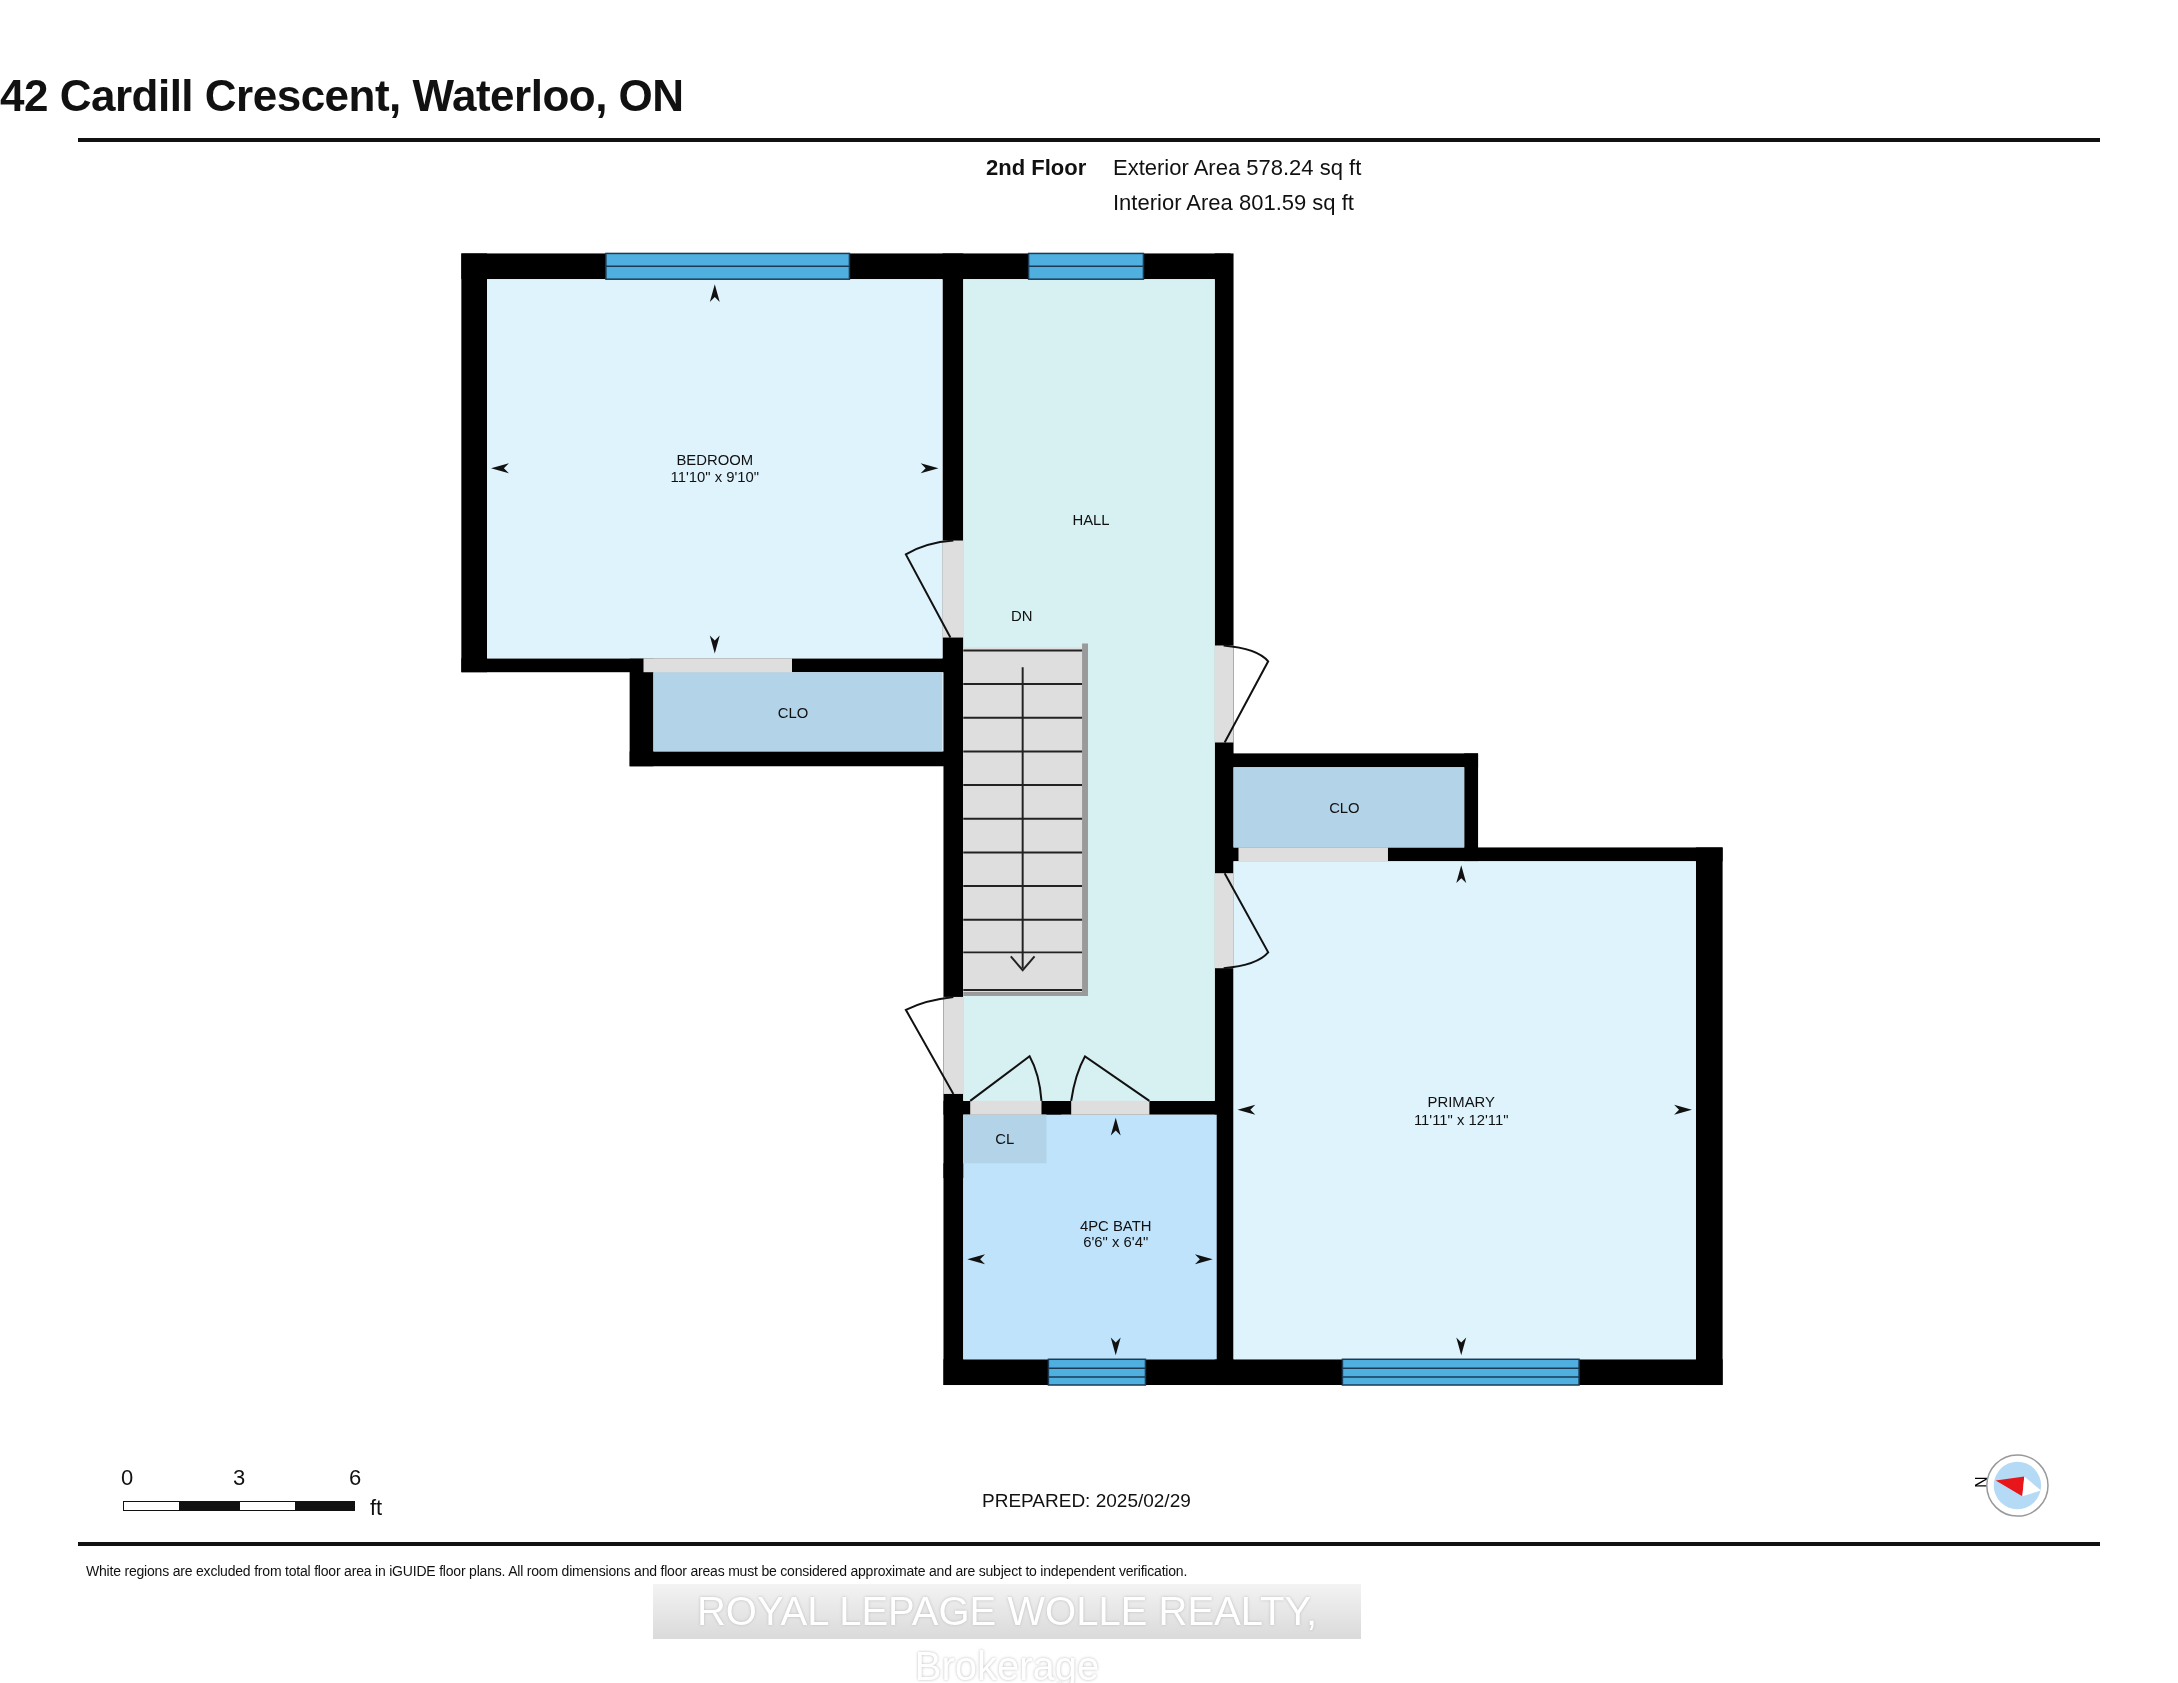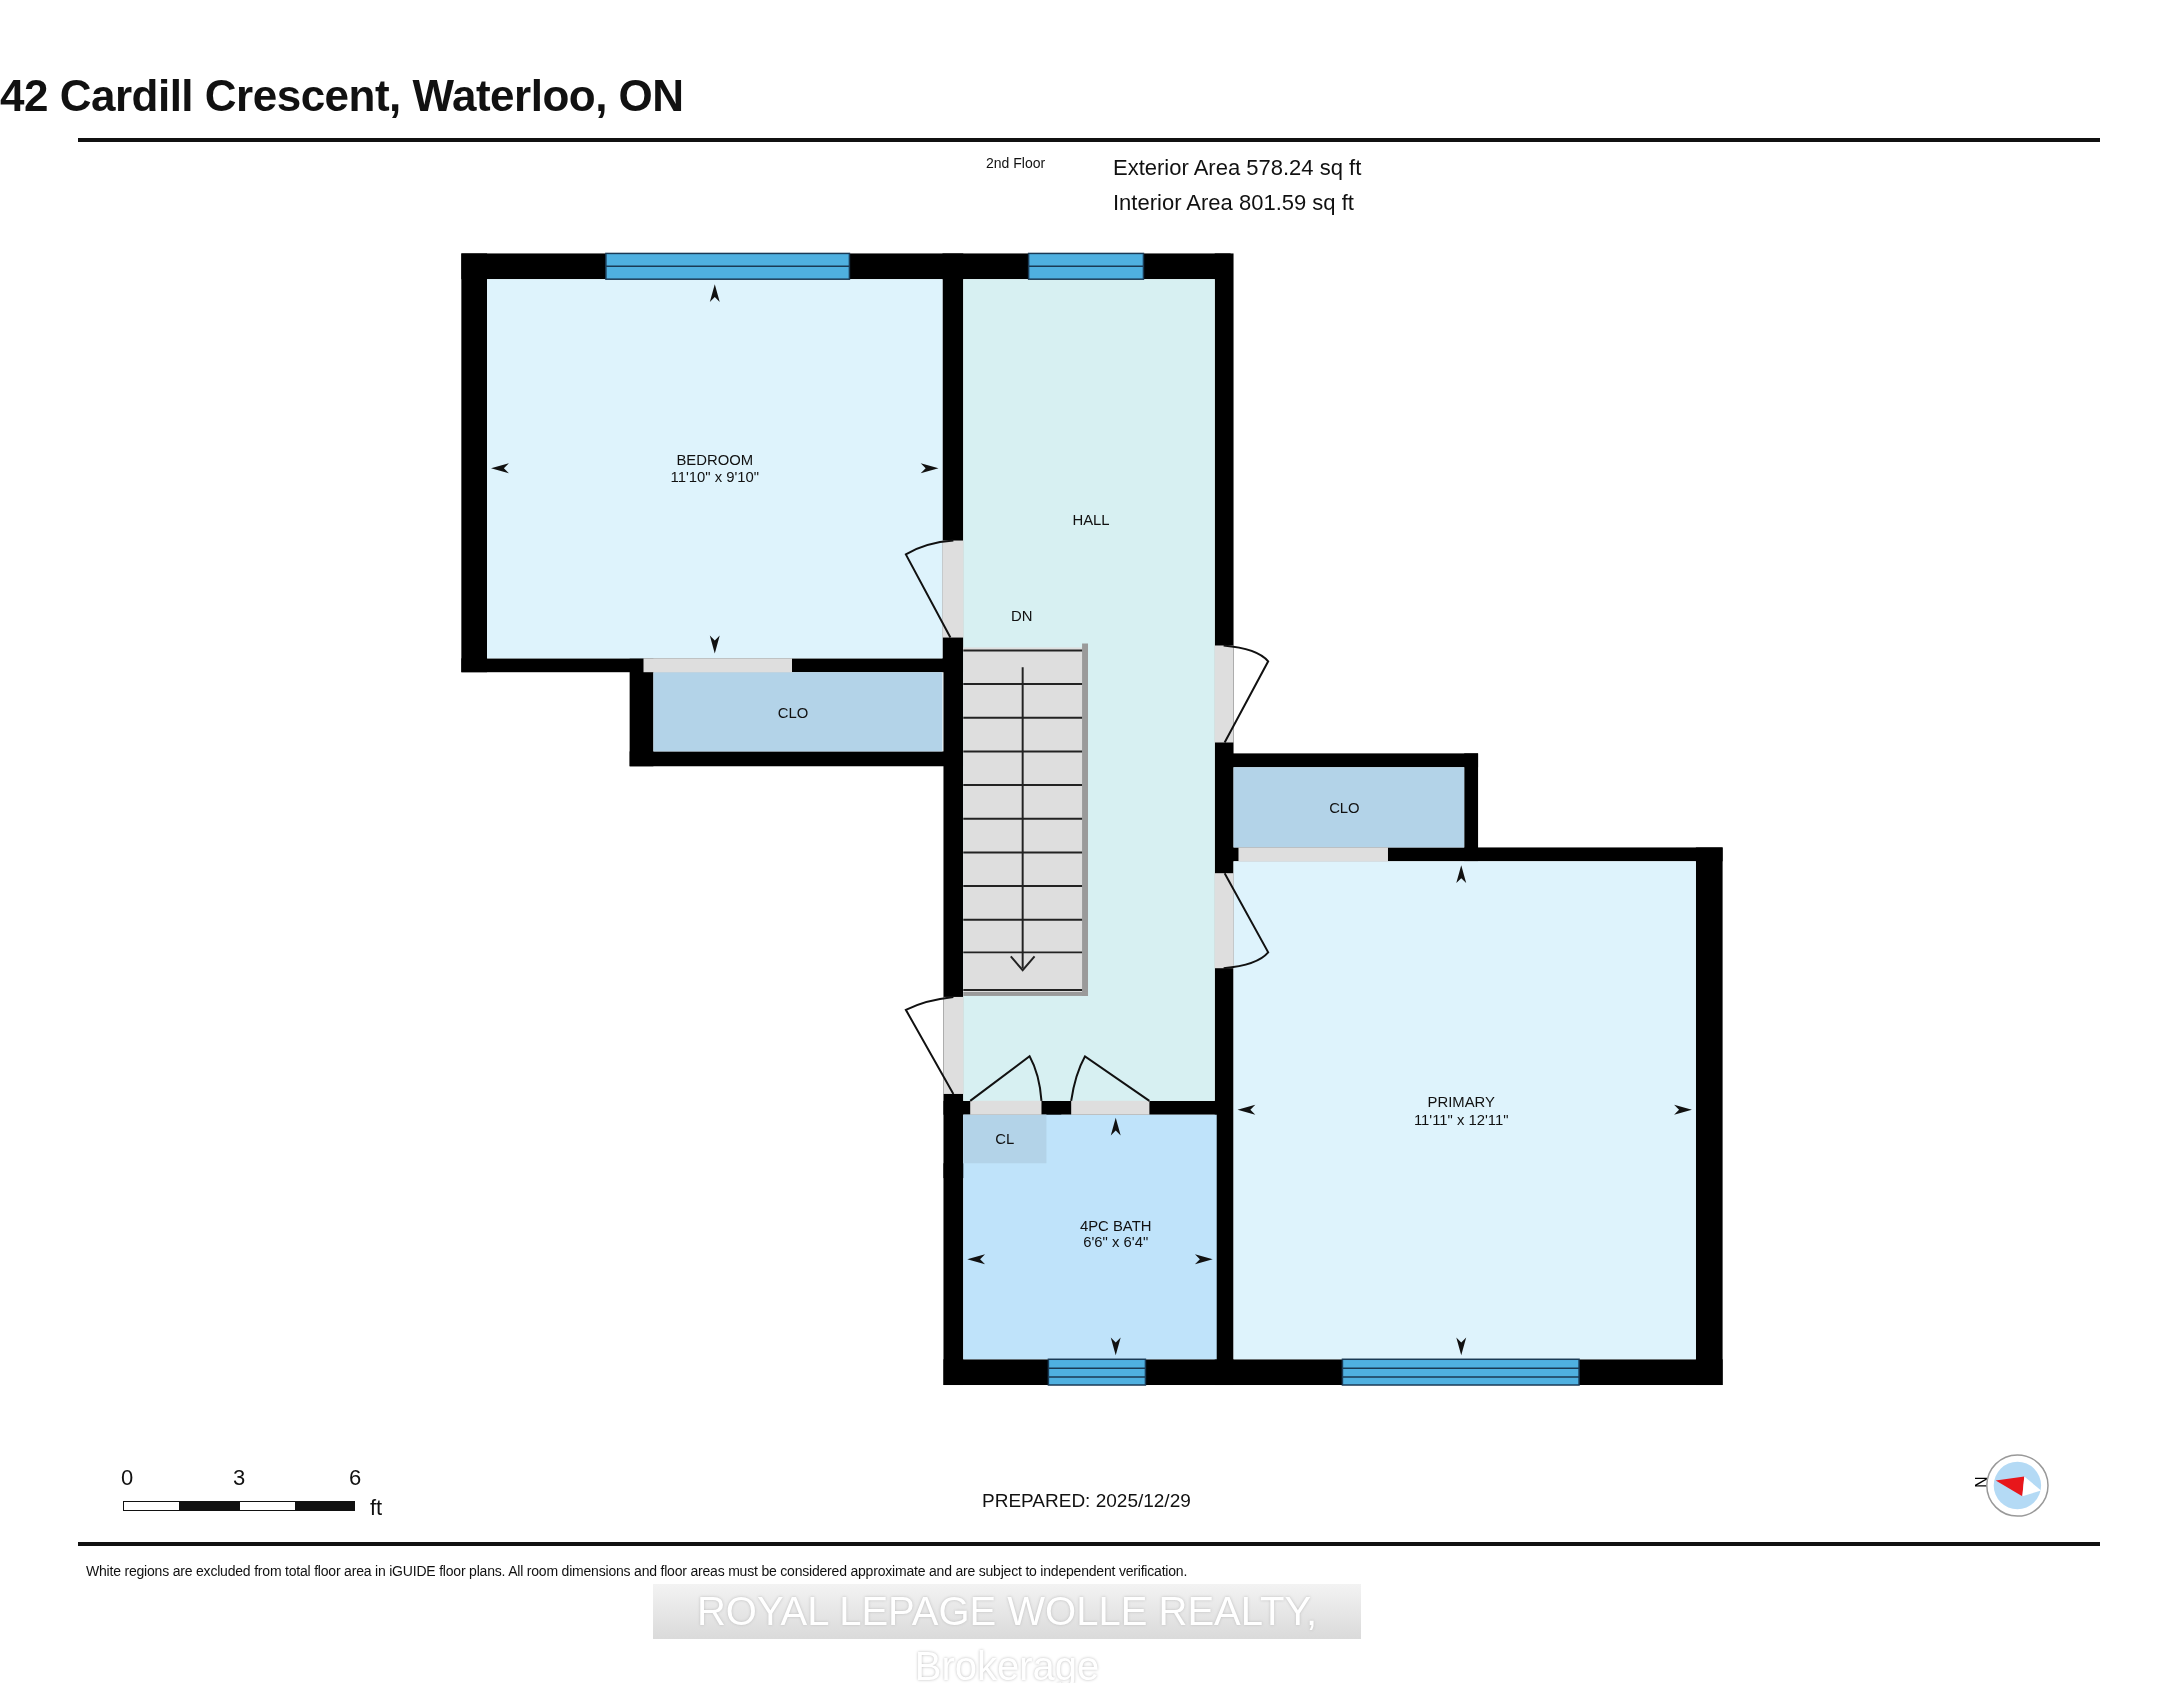--- a/index.html
+++ b/index.html
@@ -1,19 +1,19 @@
 <!DOCTYPE html>
 <html><head>
 <meta charset="utf-8">
 <style>
   html, body { margin:0; padding:0; background:#ffffff; }
   body { width:2178px; height:1683px; position:relative; overflow:hidden; font-family:"Liberation Sans", sans-serif; color:#111; }
   .title { position:absolute; left:0; width:2178px; top:71px; text-align:left; font-size:44px; font-weight:bold; letter-spacing:-0.5px; }
   .rule { position:absolute; left:78px; width:2022px; height:4px; background:#111; }
-  .floor-label { position:absolute; left:986px; top:155px; font-size:14px; font-weight:normal; }
+  .floor-label { position:absolute; left:986px; top:155px; font-size:22px; font-weight:bold; }
   .area-line { position:absolute; left:1113px; font-size:22px; }
   svg.plan { position:absolute; left:0; top:0; }
   .room-label { font-family:"Liberation Sans", sans-serif; font-size:15px; fill:#111; text-anchor:middle; }
   .scale { position:absolute; left:119px; top:1465px; width:297px; height:69px; }
   .scale .num { position:absolute; top:0; font-size:22px; }
   .scale .bar { position:absolute; top:36px; height:10px; border:1px solid #111; box-sizing:border-box; }
   .scale .ft { position:absolute; left:251px; top:30px; font-size:22px; }
   .prepared { position:absolute; left:982px; top:1490px; font-size:19px; }
   .disclaimer { position:absolute; left:86px; top:1563px; font-size:14px; letter-spacing:-0.2px; }
   .brokerage { position:absolute; left:653px; top:1584px; width:708px; height:55px; font-size:40px; color:#ffffff; text-align:center; line-height:55px;
@@ -163,21 +163,21 @@
   <span class="num" style="left:2px;">0</span>
   <span class="num" style="left:114px;">3</span>
   <span class="num" style="left:230px;">6</span>
   <div class="bar" style="left:4px;width:57px;background:#fff;"></div>
   <div class="bar" style="left:60px;width:60px;background:#111;"></div>
   <div class="bar" style="left:120px;width:57px;background:#fff;"></div>
   <div class="bar" style="left:176px;width:60px;background:#111;"></div>
   <span class="ft">ft</span>
 </div>
 
-<div class="prepared">PREPARED: 2025/12/29</div>
+<div class="prepared">PREPARED: 2025/02/29</div>
 
 <svg class="compass" viewBox="0 0 78 78">
   <text x="3" y="40" font-size="16" font-family="Liberation Sans, sans-serif" transform="rotate(90 8 35)">N</text>
   <circle cx="46" cy="39" r="31" fill="#fff" stroke="#999" stroke-width="1.5"></circle>
   <circle cx="46" cy="39" r="24" fill="#b4daf5"></circle>
   <polygon points="24,34 53,30 51,50" fill="#e8161b"></polygon>
   <polygon points="53,30 70,44 51,50" fill="#ffffff"></polygon>
 </svg>
 
 <div class="rule" style="top:1542px;"></div>

